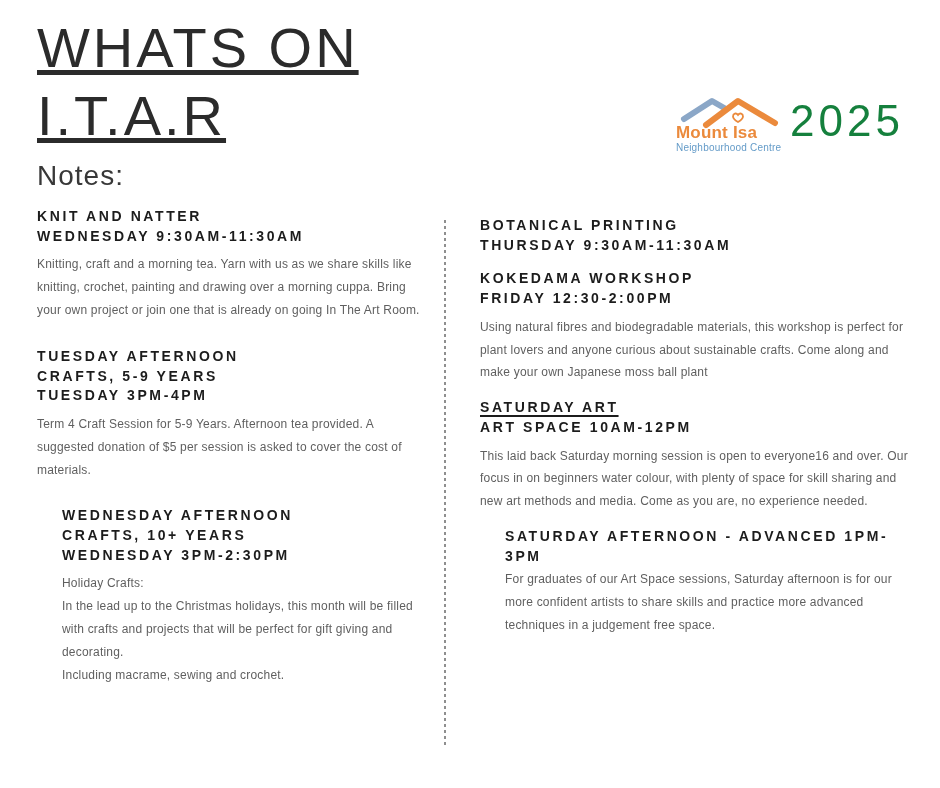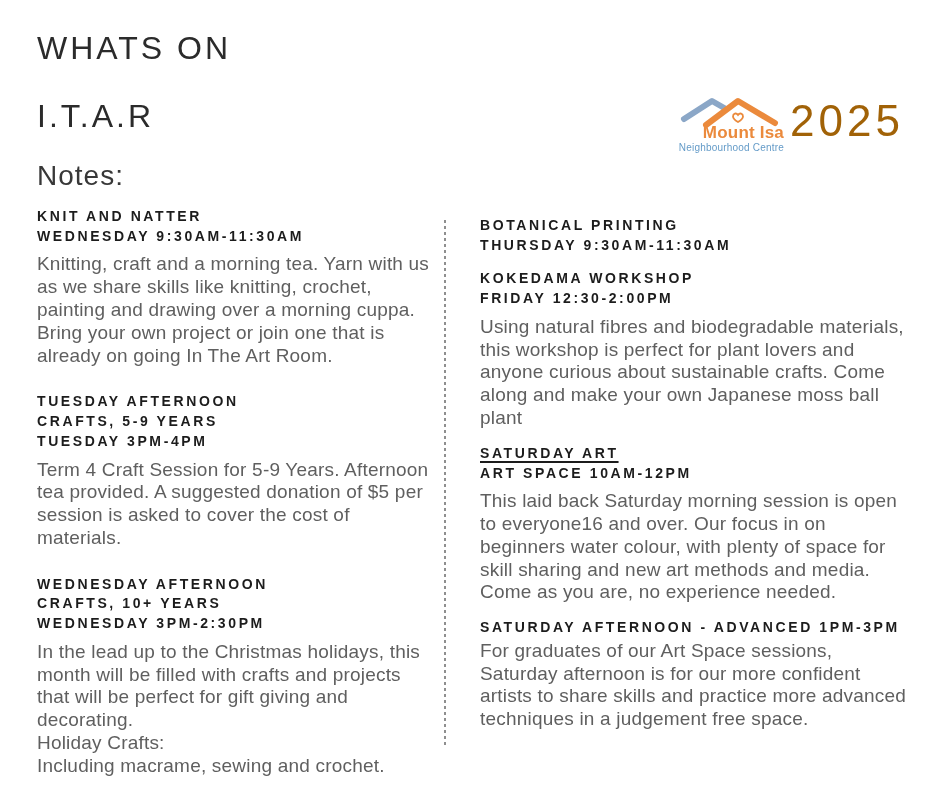--- a/index.html
+++ b/index.html
@@ -6,58 +6,58 @@
   .canvas{
     position:relative;
     width:940px;height:788px;
     background:#ffffff;
     font-family:"Liberation Sans", sans-serif;
     overflow:hidden;
   }
 
   
   .title-block{position:absolute;left:37px;top:14px;color:#2b2b2b;}
-  .title-line{font-size:32px;font-weight:300;letter-spacing:3px;line-height:68px;}
+  .title-line{font-size:56px;font-weight:300;letter-spacing:3px;line-height:68px;text-decoration:underline;}
   .notes{position:absolute;left:37px;top:160px;font-size:28px;font-weight:300;color:#383838;letter-spacing:1px;}
 
   .month{
     position:absolute;top:24px;right:35px;margin-right:-6px;
     font-size:54px;font-weight:400;letter-spacing:6px;color:#121212;
   }
   .year{
     position:absolute;top:96px;right:40px;margin-right:-4px;
-    font-size:44px;font-weight:300;letter-spacing:4px;color:#a16207;
+    font-size:44px;font-weight:300;letter-spacing:4px;color:#15803d;
   }
 
   
-  .logo{position:absolute;left:676px;top:92px;width:108px;text-align:right;line-height:1;}
+  .logo{position:absolute;left:676px;top:92px;width:108px;text-align:left;line-height:1;}
   .logo svg{display:block;margin:0 auto;}
   .logo-name{font-size:17px;font-weight:bold;color:#EB8A3C;margin-top:-8px;letter-spacing:0.2px;}
   .logo-sub{font-size:10px;color:#649BC8;margin-top:2px;letter-spacing:0.2px;}
 
   
   .col{position:absolute;}
   .col-left{left:37px;top:207px;width:394px;}
   .col-right{left:480px;top:216px;width:428px;}
   .divider{
     position:absolute;left:444px;top:220px;width:2px;height:525px;
     background-image:repeating-linear-gradient(to bottom,#8f8f8f 0 3px,transparent 3px 6px);
   }
 
   .evt{margin:0 0 25px 0;}
   .col-right .evt{margin-bottom:14px;}
-  .col-right .evt:last-child, .evt:last-child{margin-bottom:0;}
+  .col-right .evt:last-child, .evt:last-child{margin-bottom:0;margin-left:25px;}
   .evt-h{
     font-size:14px;font-weight:bold;color:#1c1c1c;
     letter-spacing:2.6px;line-height:19.7px;
   }
   .evt-h.underlined{text-decoration:underline;text-decoration-thickness:2px;text-underline-offset:3px;}
   .evt-body{margin-top:7px;}
   .evt-body p{
-    margin:0;font-size:19px;color:#5f5f5f;line-height:22.8px;letter-spacing:0.2px;
+    margin:0;font-size:12px;color:#5f5f5f;line-height:22.8px;letter-spacing:0.2px;
   }
   .evt.tight .evt-body{margin-top:2px;}
 </style>
 </head>
 <body>
 
 <div class="canvas">
 
   <div class="title-block">
     <div class="title-line">WHATS ON</div>
@@ -96,22 +96,22 @@
       <div class="evt-body">
         <p>Term 4 Craft Session for 5-9 Years. Afternoon tea provided. A suggested donation of $5 per session is asked to cover the cost of materials.</p>
       </div>
     </div>
 
     <div class="evt">
       <div class="evt-h">WEDNESDAY AFTERNOON</div>
       <div class="evt-h">CRAFTS, 10+ YEARS</div>
       <div class="evt-h">WEDNESDAY 3PM-2:30PM</div>
       <div class="evt-body">
+        <p>Holiday Crafts:</p>
         <p>In the lead up to the Christmas holidays, this month will be filled with crafts and projects that will be perfect for gift giving and decorating.</p>
-        <p>Holiday Crafts:</p>
         <p>Including macrame, sewing and crochet.</p>
       </div>
     </div>
 
   </div>
 
   <div class="col col-right">
 
     <div class="evt">
       <div class="evt-h">BOTANICAL PRINTING</div>

